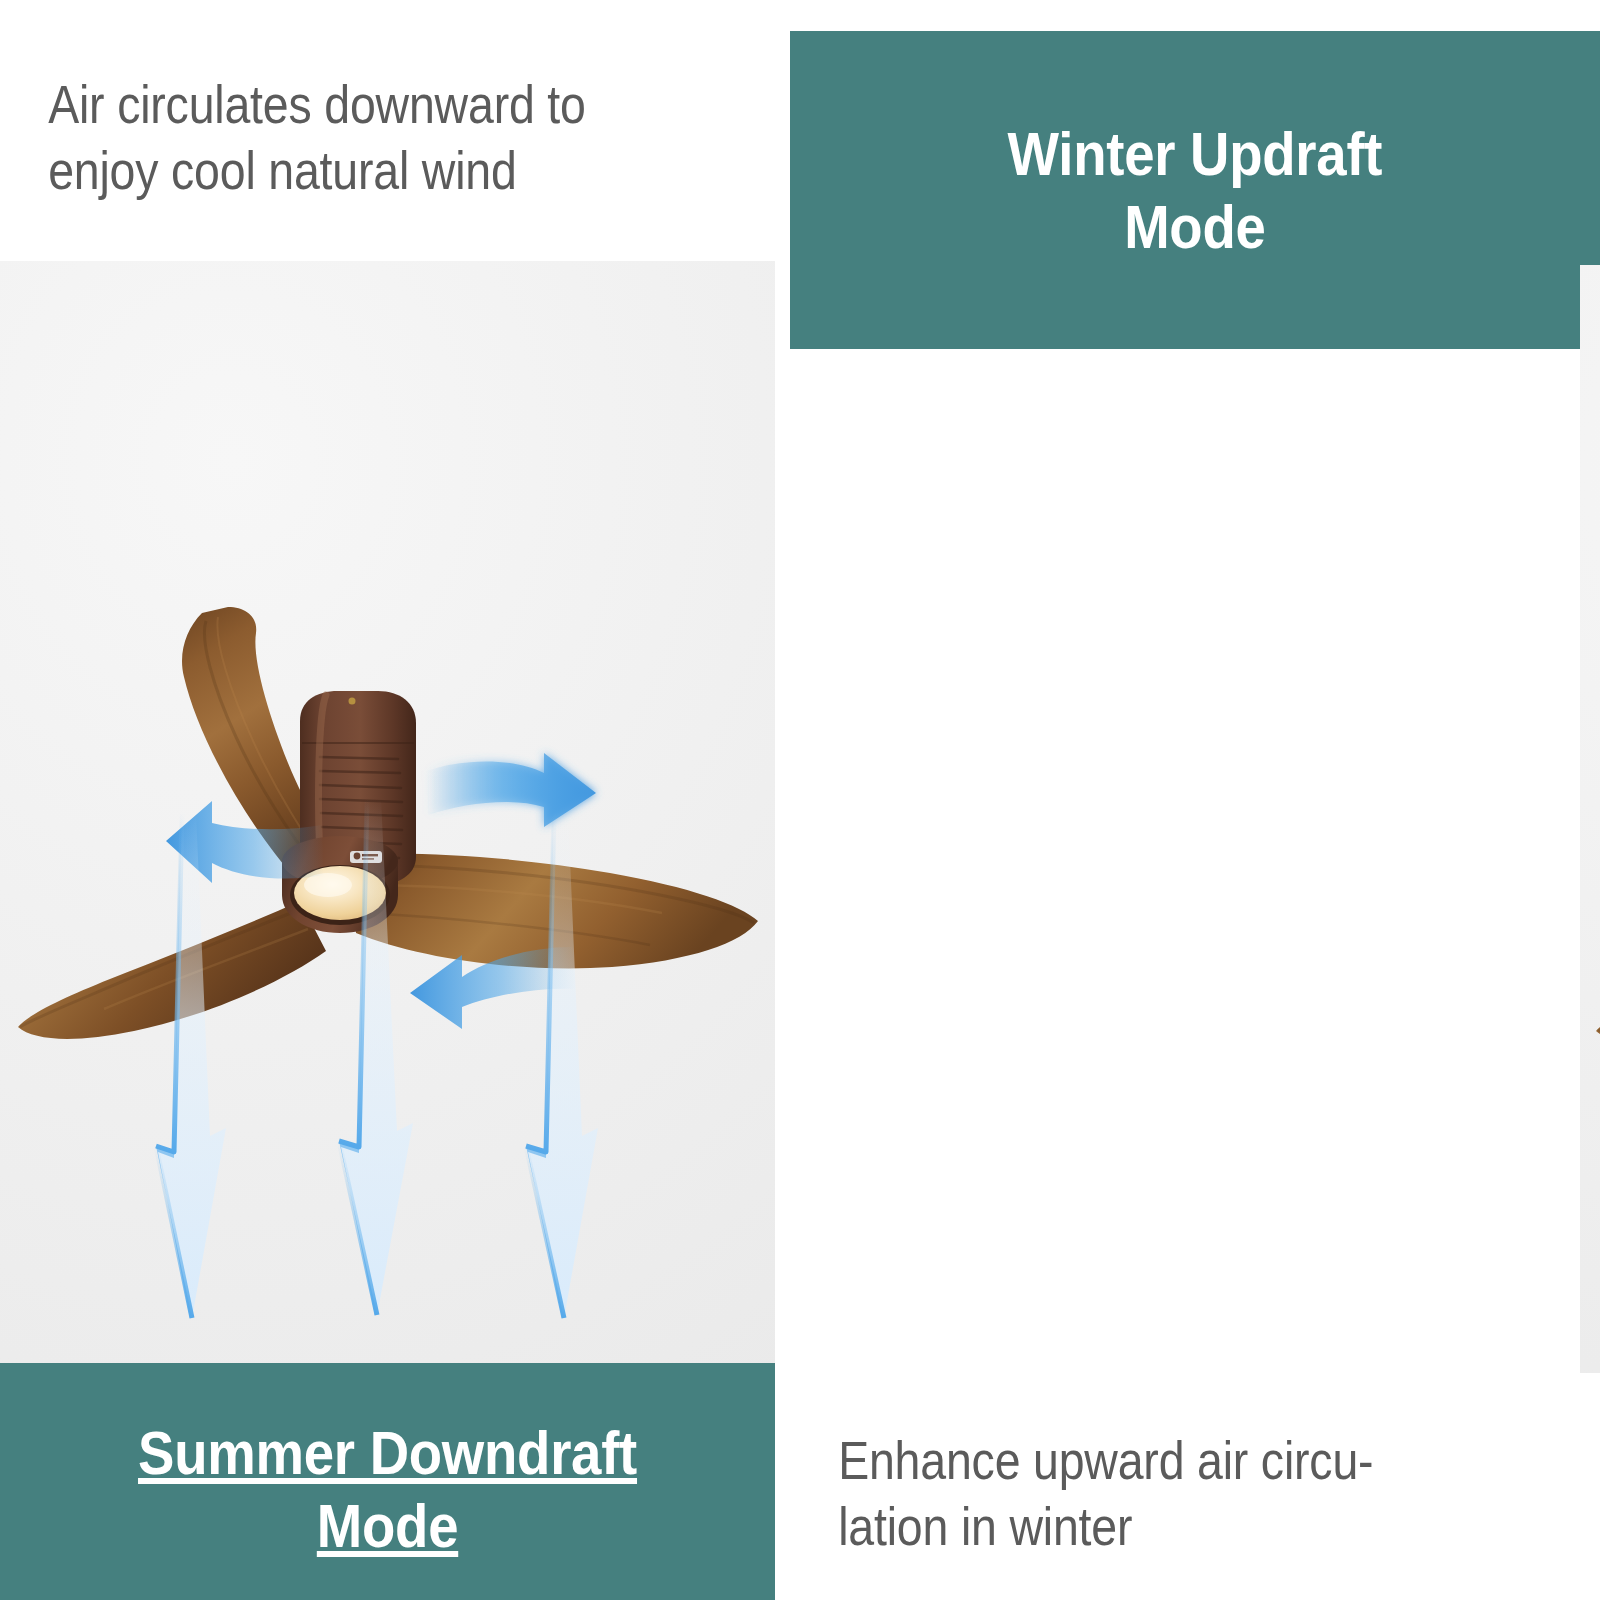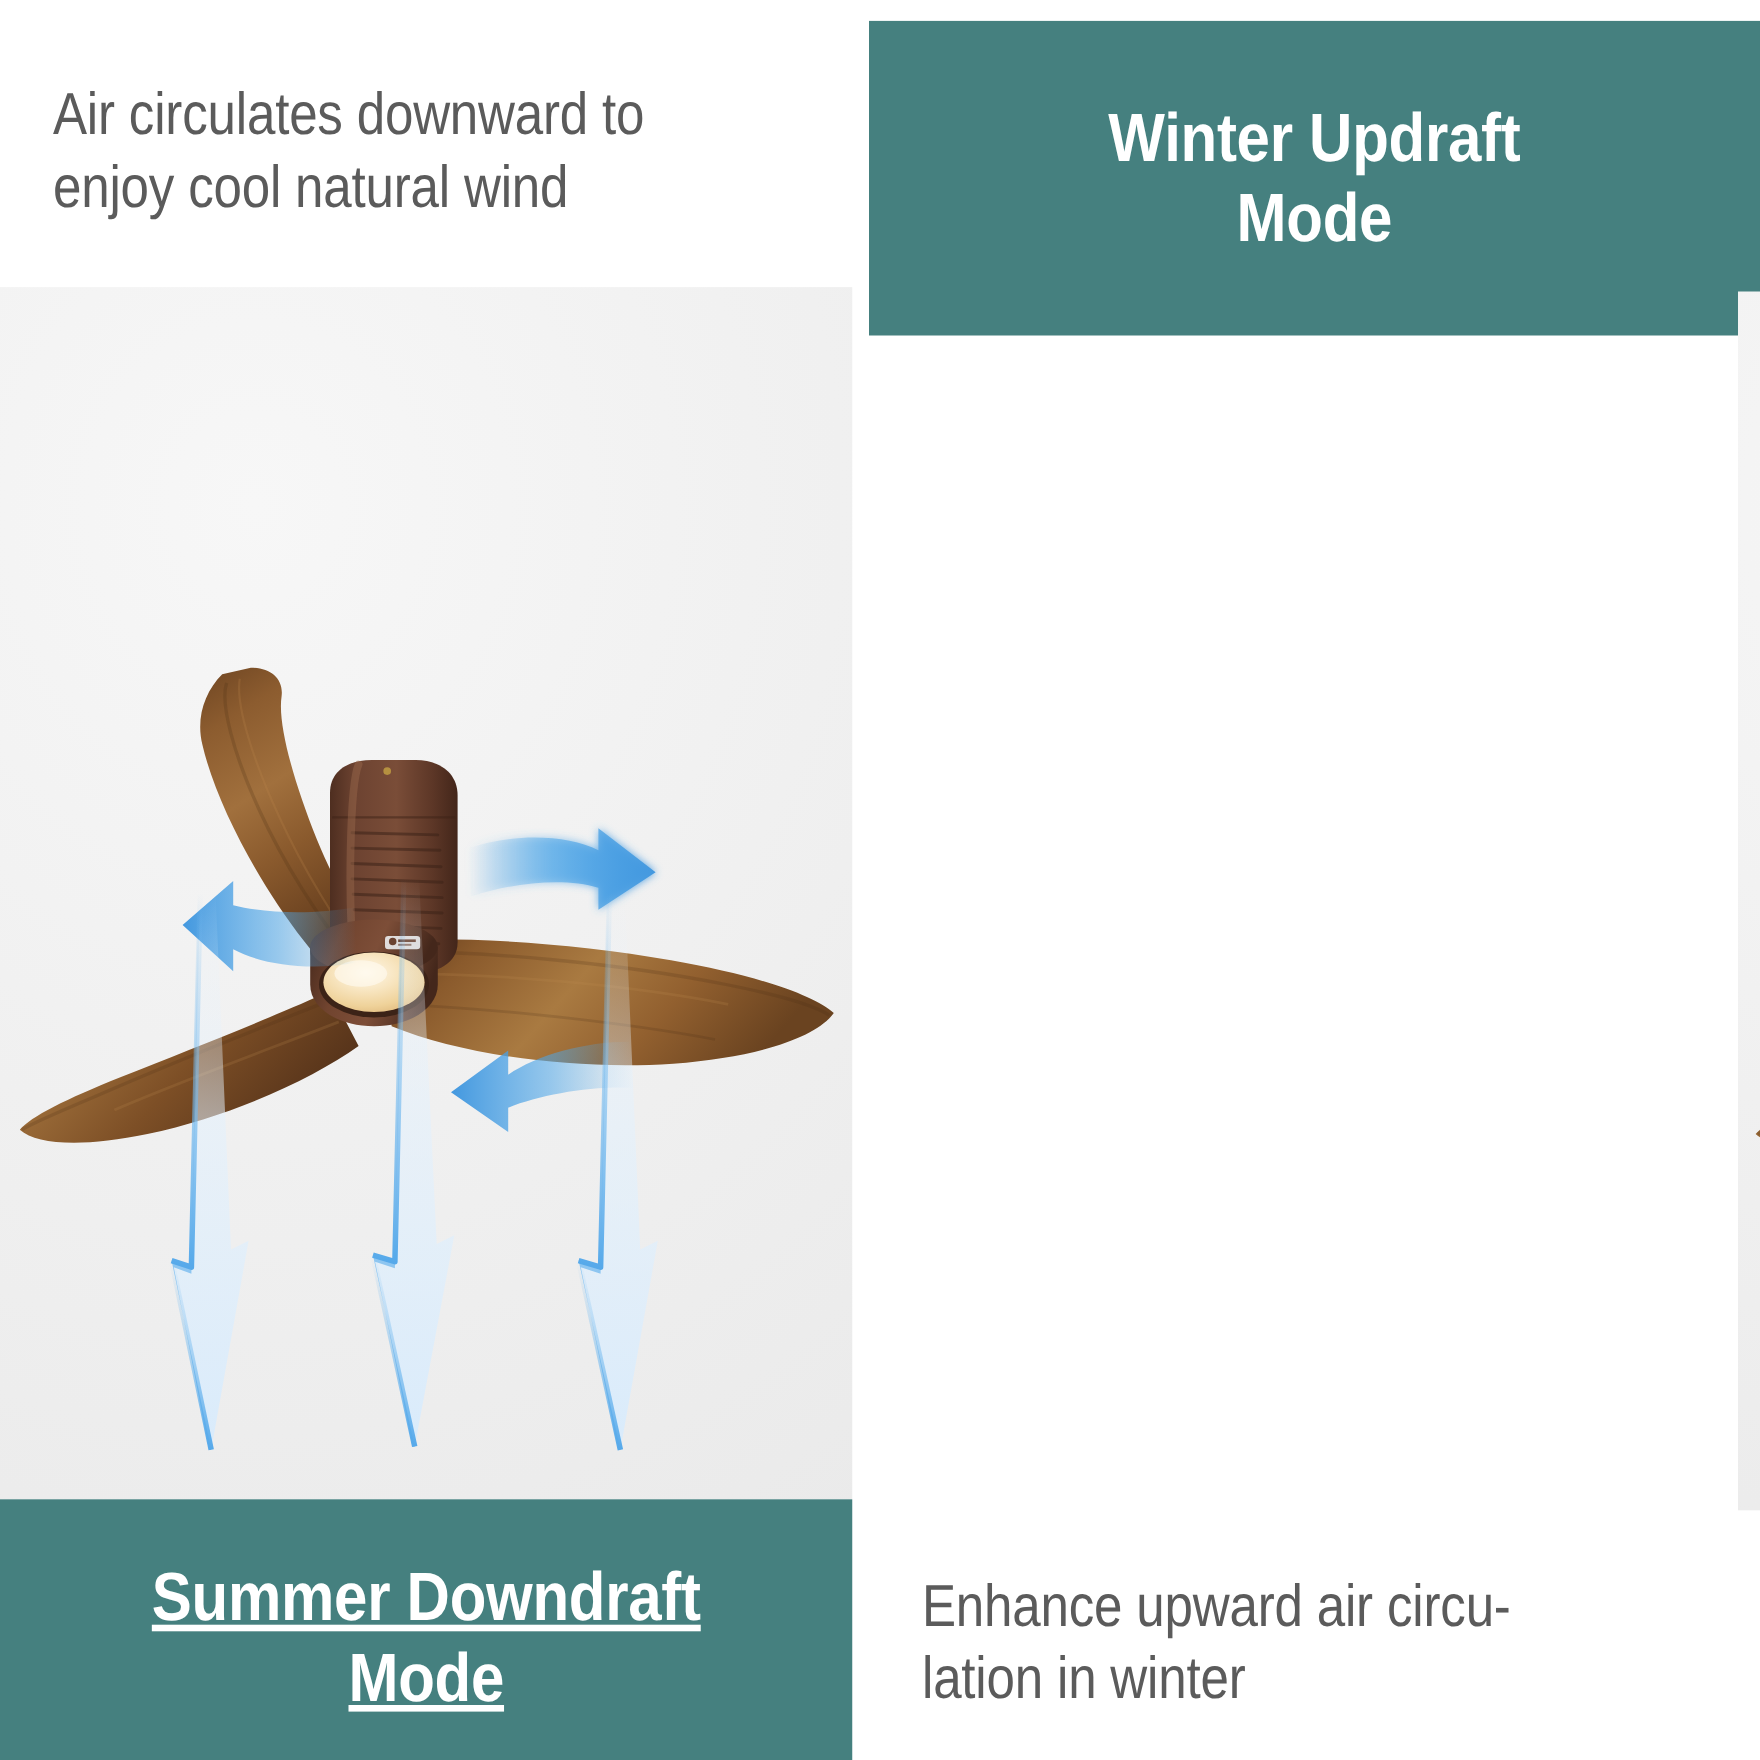--- a/index.html
+++ b/index.html
@@ -37,21 +37,21 @@
     font-weight:700;
     letter-spacing:-0.3px;
   }
   .hdr-teal span { display:block; transform:scaleX(0.88); }
 
   
   .lt-head { top:0; height:246px; }
   .lt-head .txt { width:100%; }
 
   
-  .rt-head { top:4px; height:286px; }
+  .rt-head { top:16px; height:318px; }
 
   
   .lt-foot { top:1348px; height:252px;text-decoration:underline; }
 
   
   .rt-foot { top:1358px; height:242px; }
 
   
   .photo {
     position:absolute;

